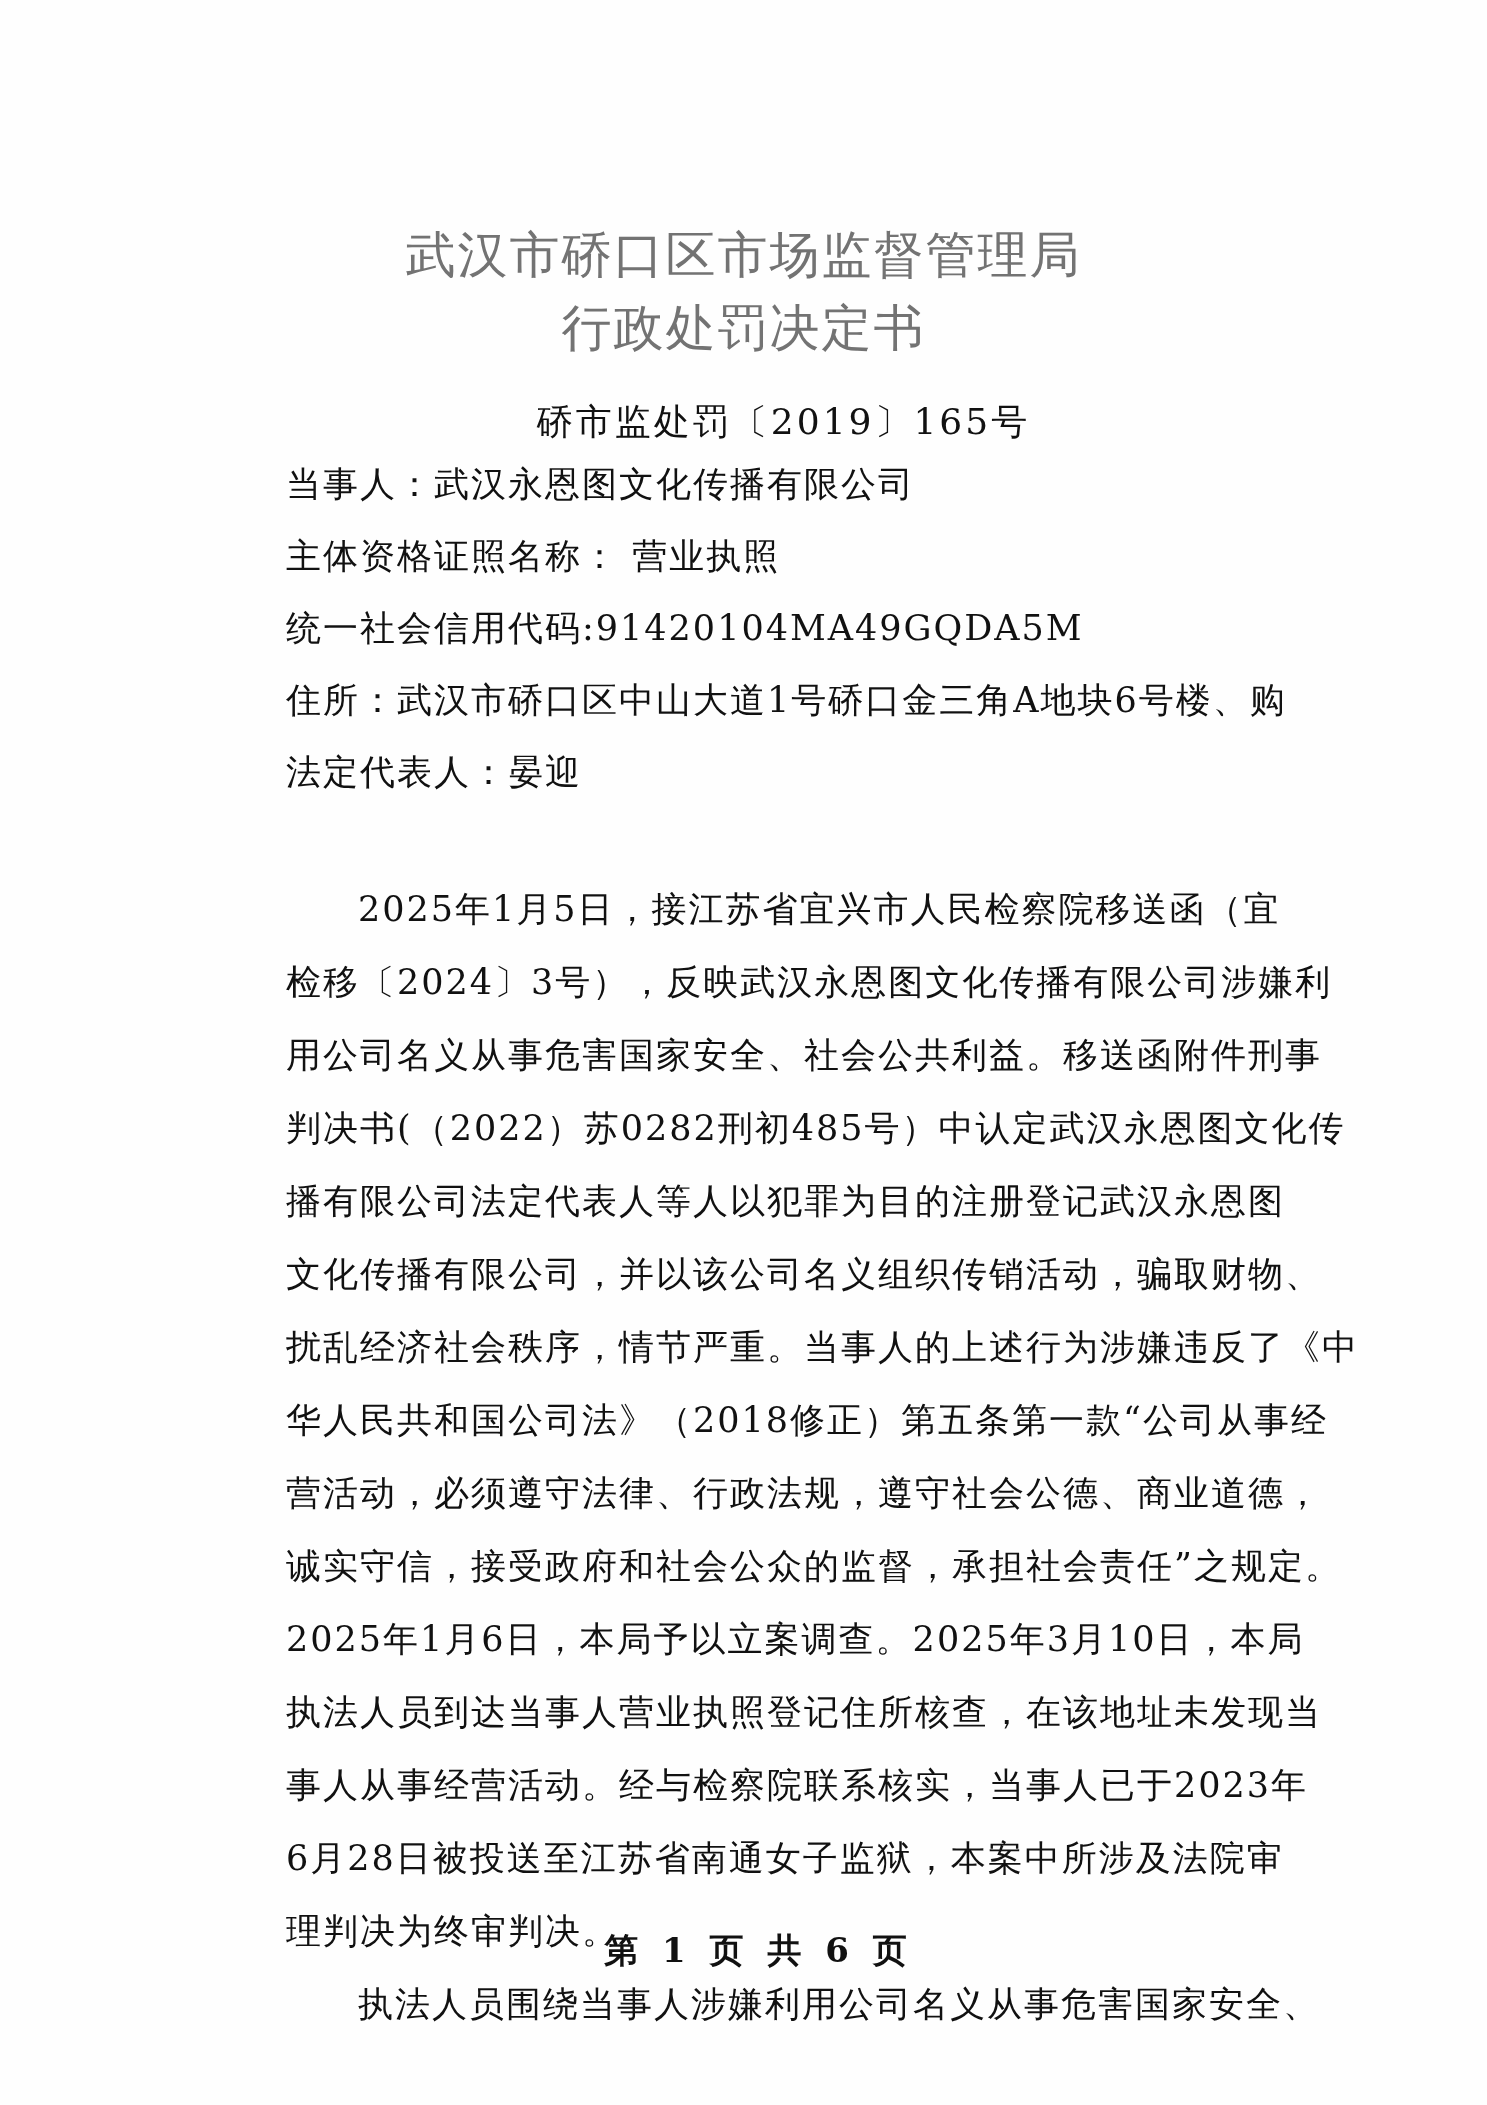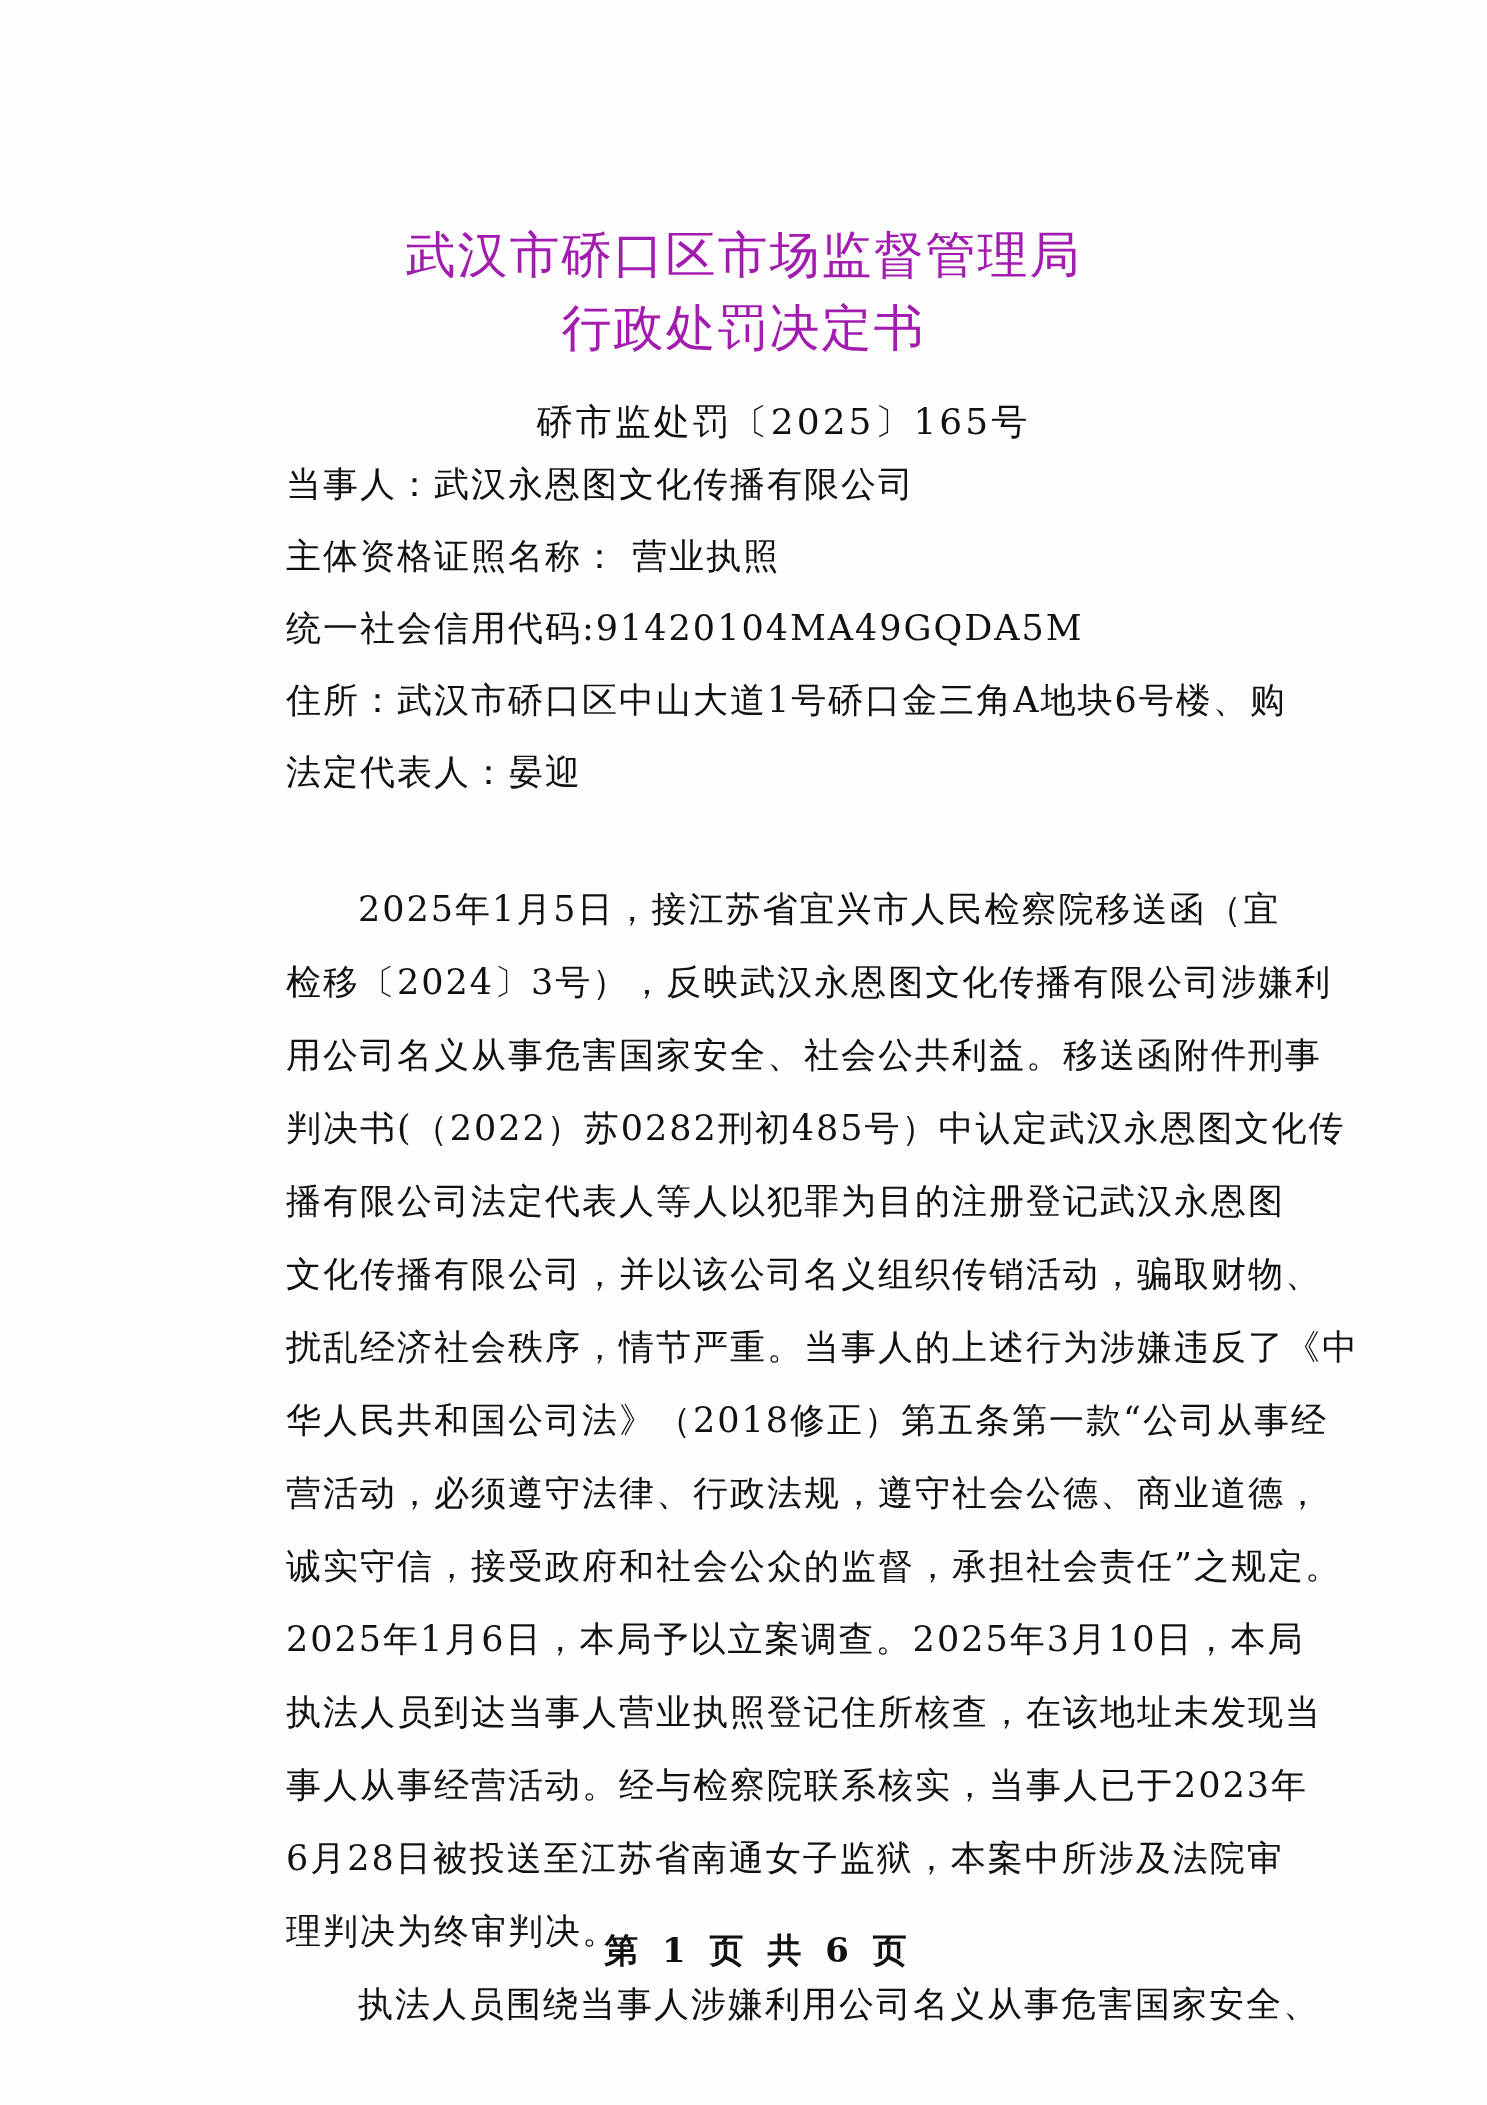--- a/index.html
+++ b/index.html
@@ -23,21 +23,21 @@
     background: #fefefe;
   }
   .title {
     position: absolute;
     left: 0;
     width: 1487px;
     text-align: center;
     font-family: "DejaVu Sans", "Liberation Sans", sans-serif;
     font-size: 50px;
     letter-spacing: 2px;
-    color: #a21caf;
+    color: #737373;
   }
   .title.t1 { top: 222px; }
   .title.t2 { top: 295px; }
 
   .docno {
     position: absolute;
     top: 398px;
     left: 0;
     width: 1487px;
     text-align: center;
@@ -86,21 +86,21 @@
   }
 </style>
 </head>
 <body>
 
 <div class="page">
 
   <div class="title t1">武汉市硚口区市场监督管理局</div>
   <div class="title t2">行政处罚决定书</div>
 
-  <div class="docno">硚市监处罚〔2025〕165号</div>
+  <div class="docno">硚市监处罚〔2019〕165号</div>
 
   <div class="body-block header-lines">
     <div class="line">当事人：武汉永恩图文化传播有限公司</div>
     <div class="line">主体资格证照名称：  营业执照</div>
     <div class="line">统一社会信用代码:91420104MA49GQDA5M</div>
     <div class="line">住所：武汉市硚口区中山大道1号硚口金三角A地块6号楼、购</div>
     <div class="line">法定代表人：晏迎</div>
   </div>
 
   <div class="body-block paras">

